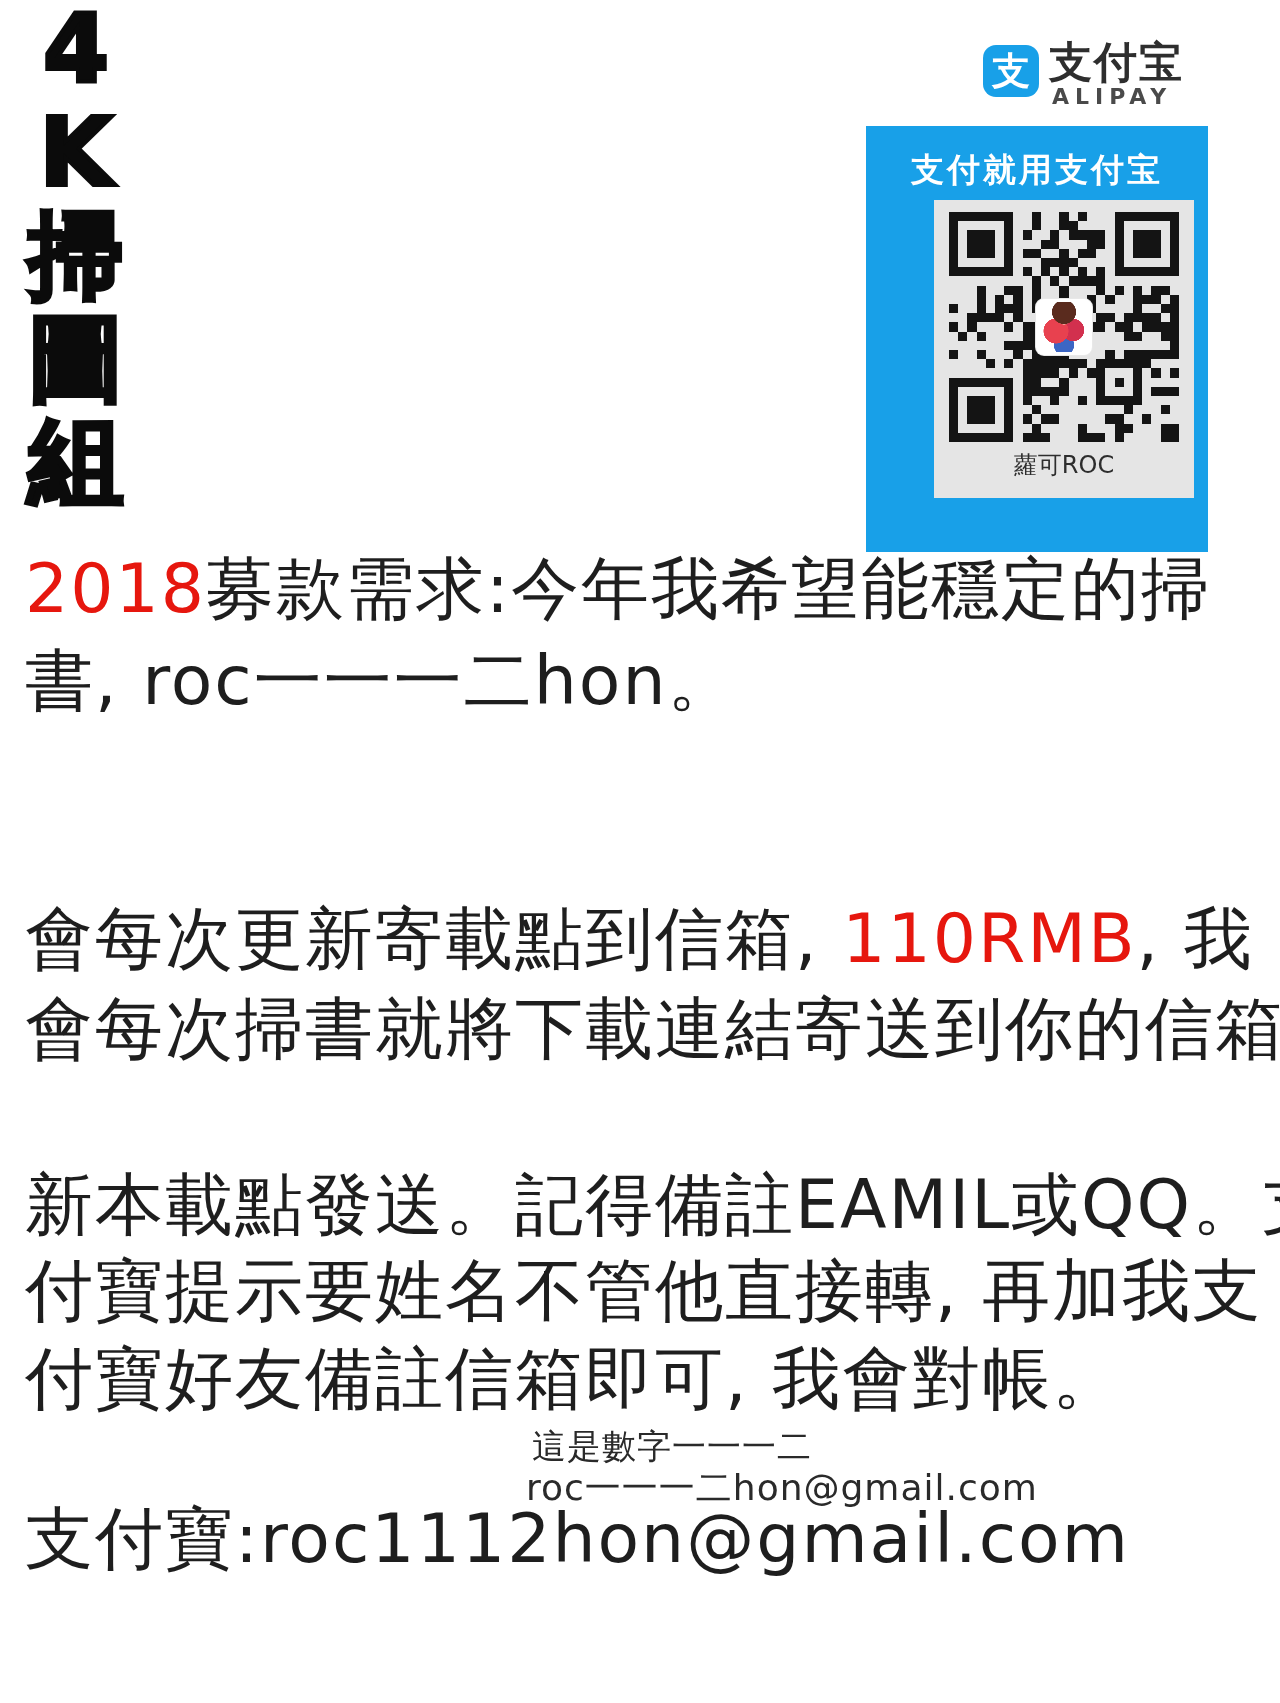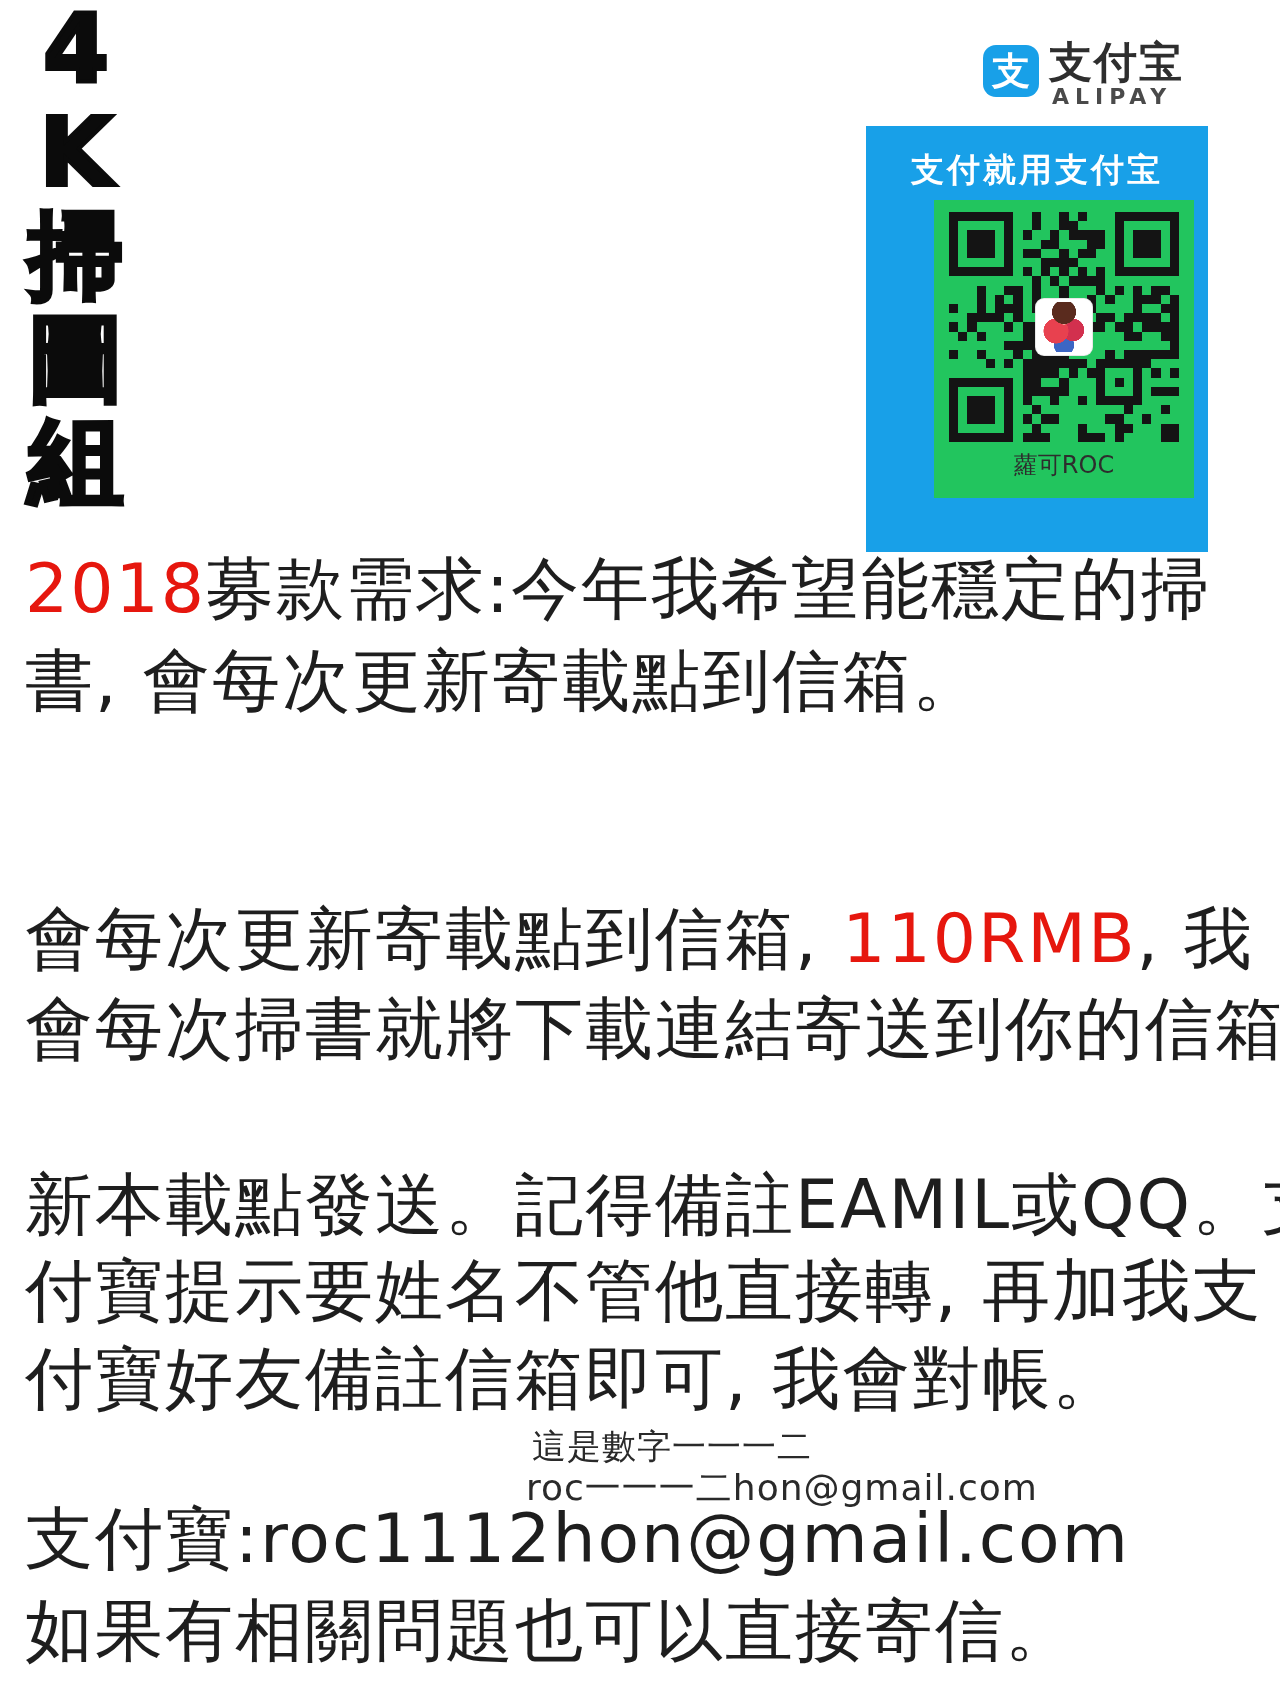--- a/index.html
+++ b/index.html
@@ -15,21 +15,21 @@
   .logo-square{position:absolute;left:983px;top:45px;width:56px;height:52px;background:#18a0e8;
                border-radius:13px;color:#fff;display:flex;align-items:center;justify-content:center;
                font-size:38px;font-weight:bold;}
   .brand-cn{position:absolute;left:1049px;top:34px;font-size:43px;font-weight:bold;color:#2e2e2e;letter-spacing:2px;}
   .brand-en{position:absolute;left:1052px;top:84px;font-size:22px;font-weight:bold;color:#4a4a4a;letter-spacing:6px;}
 
   
   .qr-blue{position:absolute;left:866px;top:126px;width:342px;height:426px;background:#18a0e8;text-decoration:underline;}
   .qr-slogan{position:absolute;left:0;right:0;top:22px;text-align:center;color:#ffffff;
              font-size:33px;font-weight:bold;letter-spacing:3px;}
-  .qr-white{position:absolute;left:68px;top:74px;width:260px;height:298px;background:#22c55e;}
+  .qr-white{position:absolute;left:68px;top:74px;width:260px;height:298px;background:#e5e5e5;}
   .qr-box{position:absolute;left:15px;top:12px;width:230px;height:230px;}
   .qr-box svg{display:block;width:230px;height:230px;}
   .mascot{position:absolute;left:50%;top:50%;transform:translate(-50%,-50%);width:50px;height:50px;
           border:3px solid #fff;border-radius:8px;box-shadow:0 0 0 1px #e8e8e8;
           background:
             radial-gradient(circle at 50% 20%, #5a2b1e 0 25%, rgba(0,0,0,0) 26%),
             radial-gradient(circle at 50% 33%, #f6d8c2 0 14%, rgba(0,0,0,0) 15%),
             radial-gradient(circle at 34% 58%, #e8414f 0 28%, rgba(0,0,0,0) 29%),
             radial-gradient(circle at 68% 56%, #d2304e 0 25%, rgba(0,0,0,0) 26%),
             radial-gradient(circle at 50% 86%, #3c66c4 0 20%, rgba(0,0,0,0) 21%),
@@ -360,21 +360,21 @@
         <div class="mascot"></div>
       </div>
       <div class="qr-owner">蘿可ROC</div>
     </div>
   </div>
 
   <div class="line" style="left:25px;top:548px;">
     <span class="red">2018</span><span>募款需求:今年我希望能穩定的掃</span>
   </div>
   <div class="line" style="left:25px;top:640px;">
-    <span>書, 會每次更新寄載點到信箱。</span>
+    <span>書, roc一一一二hon。</span>
   </div>
 
   <div class="line" style="left:25px;top:898px;">
     <span>會每次更新寄載點到信箱, </span><span class="red">110RMB</span><span>, 我</span>
   </div>
   <div class="line" style="left:25px;top:988px;">
     <span>會每次掃書就將下載連結寄送到你的信箱</span>
   </div>
   <div class="line" style="left:25px;top:1164px;">
     <span>新本載點發送。記得備註EAMIL或QQ。支</span>
@@ -383,15 +383,14 @@
     <span>付寶提示要姓名不管他直接轉, 再加我支</span>
   </div>
   <div class="line" style="left:25px;top:1338px;">
     <span>付寶好友備註信箱即可, 我會對帳。</span>
   </div>
 
   <div class="note" style="left:508px;top:1424px;">這是數字一一一二</div>
   <div class="note" style="left:502px;top:1464px;font-size:36px;">roc一一一二hon@gmail.com</div>
 
   <div class="line" style="left:25px;top:1498px;">支付寶:roc1112hon@gmail.com</div>
-  <div class="line" style="left:25px;top:1590px;">如果有相關問題也可以直接寄信。</div>
 
 </div>
 
 </body></html>

